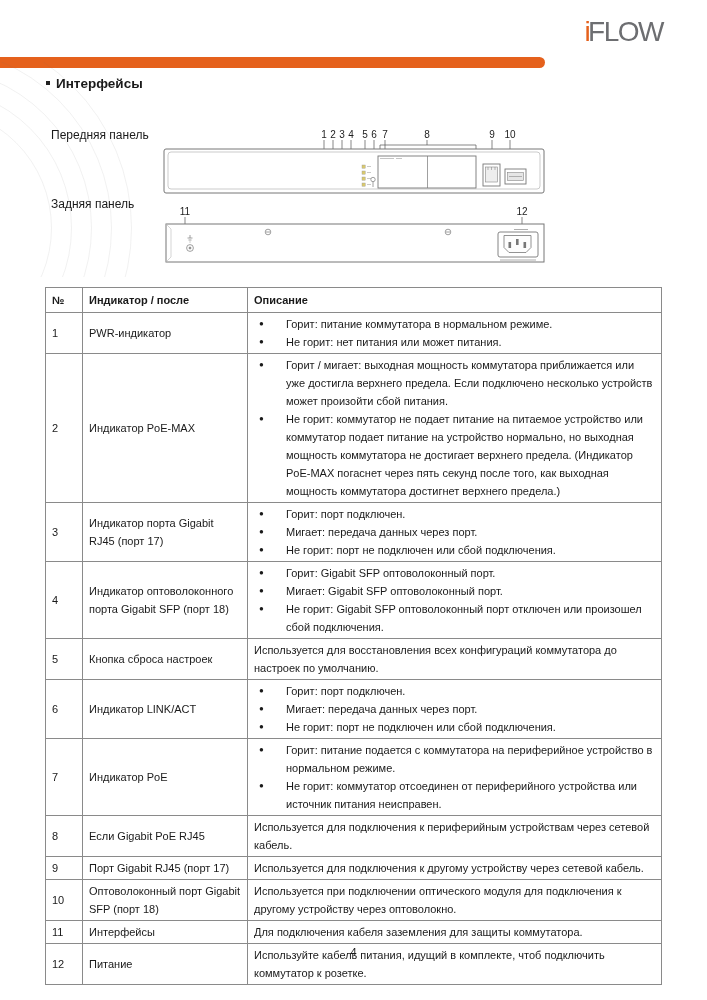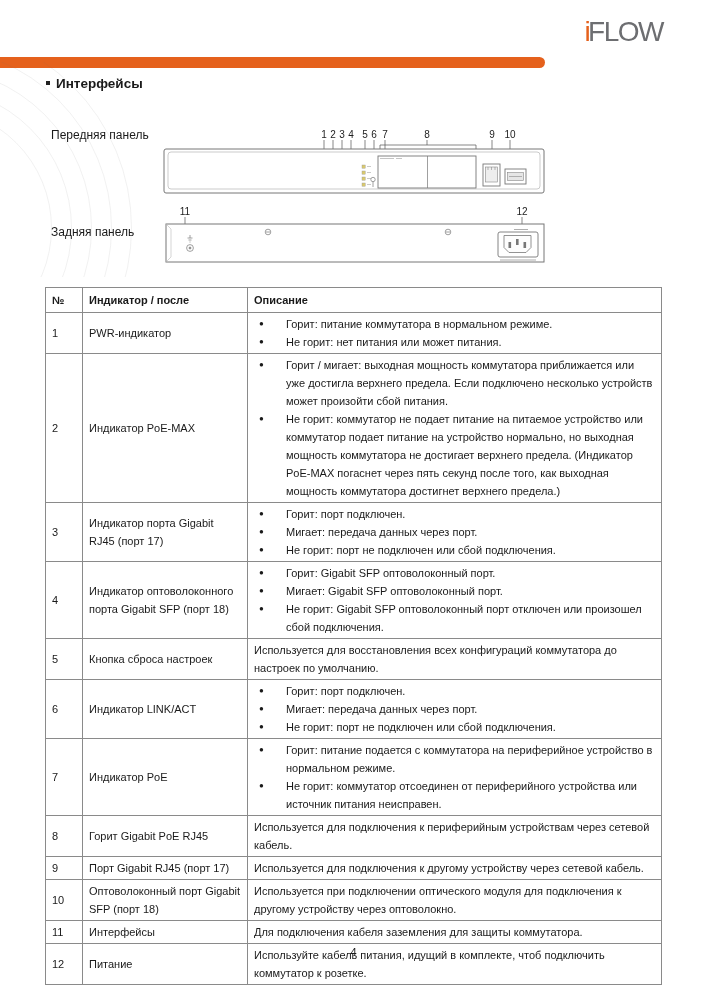--- a/index.html
+++ b/index.html
@@ -14,21 +14,21 @@
   .accent-bar{position:absolute;left:0;top:57px;width:545px;height:11px;
         background:#e5611c;border-radius:0 7px 7px 0;}
   
   .swirl{position:absolute;left:0;top:62px;width:140px;height:215px;overflow:hidden;pointer-events:none;}
   .swirl i{position:absolute;display:block;border:1px solid rgba(120,120,120,0.10);border-radius:50%;}
   
   .sec-title{position:absolute;left:46px;top:76px;font-size:13.5px;font-weight:bold;}
   .sec-title .sq{display:inline-block;width:4px;height:4px;background:#222;margin:0 6px 3px 0;}
   .panel-label{position:absolute;font-size:12px;}
   .front-label{left:51px;top:128px;}
-  .rear-label{left:51px;top:197px;margin-top:28px;}
+  .rear-label{left:51px;top:197px;}
   .front-svg{position:absolute;left:158px;top:122px;}
   .rear-svg{position:absolute;left:158px;top:202px;}
   svg text{font-family:"Liberation Sans",sans-serif;font-size:10px;fill:#222;}
   
   .tbl{position:absolute;left:45px;top:287px;width:617px;border-collapse:collapse;
        font-size:11px;}
   .tbl th,.tbl td{border:1px solid #8a8a8a;padding:2px 6px;line-height:18px;text-align:left;
        vertical-align:middle;}
   .tbl th{font-weight:bold;padding:3px 6px;}
   .c-num{width:24px;text-align:center;}
@@ -217,21 +217,21 @@
       <tr>
         <td class="c-num">7</td>
         <td class="c-name">Индикатор PoE</td>
         <td class="c-desc">
           <div class="bullet"><span class="dot">●</span><span class="btxt">Горит: питание подается с коммутатора на периферийное устройство в нормальном режиме.</span></div>
           <div class="bullet"><span class="dot">●</span><span class="btxt">Не горит: коммутатор отсоединен от периферийного устройства или источник питания неисправен.</span></div>
         </td>
       </tr>
       <tr>
         <td class="c-num">8</td>
-        <td class="c-name">Горит Gigabit PoE RJ45</td>
+        <td class="c-name">Если Gigabit PoE RJ45</td>
         <td class="c-desc">
           <div class="plain">Используется для подключения к периферийным устройствам через сетевой кабель.</div>
         </td>
       </tr>
       <tr>
         <td class="c-num">9</td>
         <td class="c-name">Порт Gigabit RJ45 (порт 17)</td>
         <td class="c-desc">
           <div class="plain">Используется для подключения к другому устройству через сетевой кабель.</div>
         </td>

